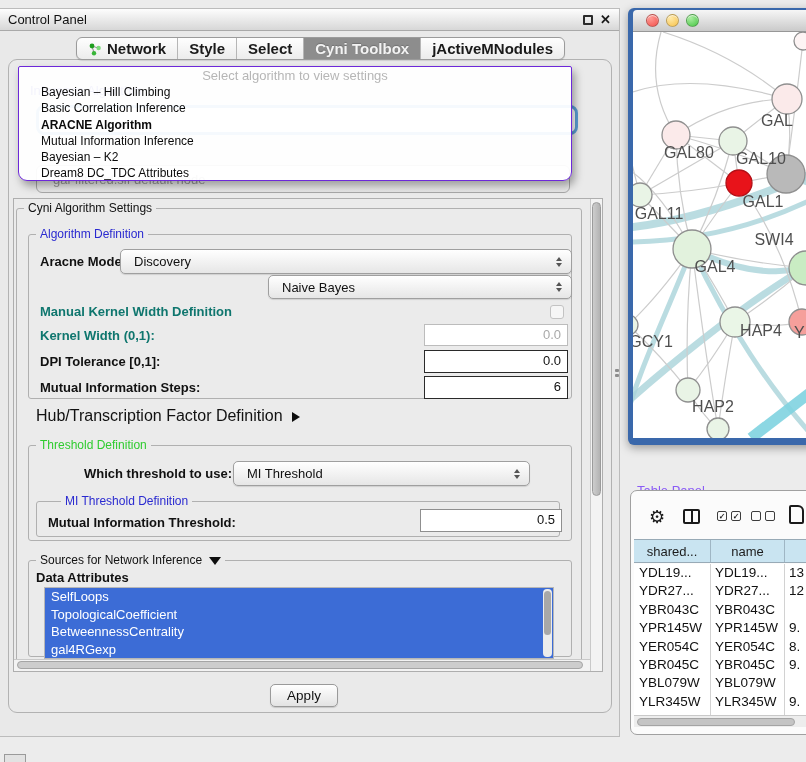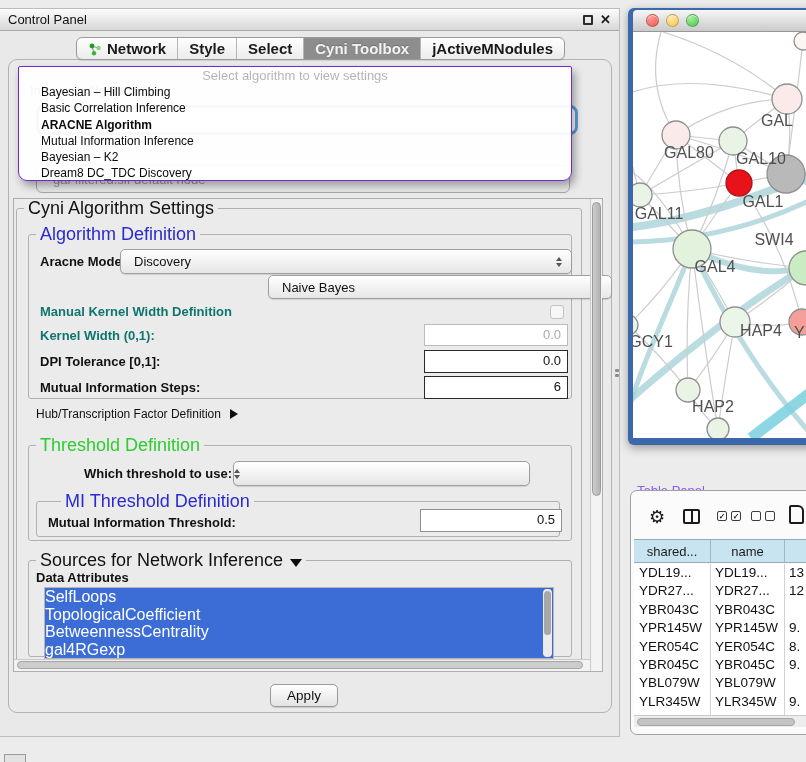--- a/index.html
+++ b/index.html
@@ -30,38 +30,38 @@
   #ghost-grouptitle{position:absolute;left:30px;top:74px;color:#3434c8;font-size:13px;z-index:1}
   
   #algo-popup{position:absolute;left:18px;top:57px;width:554px;height:115px;background:rgba(255,255,255,.94);
     border:1px solid #6d28d9;border-radius:2px 2px 9px 9px;box-shadow:3px 5px 9px rgba(0,0,0,.35);z-index:6;overflow:hidden}
   #algo-popup .prompt{font-size:13px;color:#b6b6b6;text-align:center;height:17px;line-height:18px}
   .popup-item{font-size:12px;height:16.3px;line-height:16.3px;padding-left:22px;color:#0a0a0a;white-space:nowrap}
   .popup-item.bold{font-weight:bold}
   
   #viewport{position:absolute;left:13px;top:189px;width:590px;height:474px;border:1px solid #aeaeae;background:#ebebeb}
   .groupbox{position:absolute;border:1px solid #b0b0b0;border-radius:3px}
-  .grouptitle{position:absolute;font-size:18px;background:#ebebeb;padding:0 4px;line-height:14px;white-space:nowrap}
+  .grouptitle{position:absolute;font-size:12px;background:#ebebeb;padding:0 4px;line-height:14px;white-space:nowrap}
   .combo{position:absolute;border:1px solid #9f9f9f;border-radius:5px;background:linear-gradient(#ffffff,#e6e6e6);
          display:flex;align-items:center;font-size:13px;box-shadow:0 1px 1px rgba(0,0,0,.12)}
   .combo .txt{padding-left:13px;flex:1;color:#111}
   .spin{display:flex;flex-direction:column;align-items:center;margin-right:9px;gap:2px}
   .spin i{display:block;width:0;height:0;border-left:3.5px solid transparent;border-right:3.5px solid transparent}
   .spin .up{border-bottom:4px solid #555}
   .spin .dn{border-top:4px solid #555}
   .field{position:absolute;background:#fff;font-size:13px;text-align:right;padding:2px 6px 0 0}
   .field.strong{border:1.5px solid #2a2a2a}
   .field.normal{border:1px solid #8f8f8f}
   .field.disabled{border:1px solid #bcbcbc;color:#a9a9a9}
   #manual-checkbox{position:absolute;left:550px;top:296px;width:14px;height:14px;border:1px solid #c3c3c3;border-radius:3px;background:#f6f6f6}
   .tri-right{display:inline-block;width:0;height:0;border-top:5.5px solid transparent;border-bottom:5.5px solid transparent;border-left:8px solid #0d0d0d;margin-left:9px;vertical-align:-1px}
   .tri-down{display:inline-block;width:0;height:0;border-left:6px solid transparent;border-right:6px solid transparent;border-top:8px solid #0d0d0d;margin-left:7px;vertical-align:-1px}
   
   #attr-list{position:absolute;left:44px;top:578px;width:510px;height:72px;border:1px solid #b7b7b7;background:#fff;overflow:hidden}
-  .attr-item{height:17.5px;line-height:17.5px;background:#3c6cd6;color:#fff;font-size:16px;white-space:nowrap}
+  .attr-item{height:17.5px;line-height:17.5px;background:#3c6cd6;color:#fff;font-size:13px;padding-left:6px;white-space:nowrap}
   #attr-vscroll{position:absolute;left:543px;top:580px;width:9px;height:68px;background:#ececec;border-radius:4px}
   #attr-vthumb{position:absolute;left:544px;top:582px;width:7px;height:44px;background:#a8a8a8;border-radius:4px}
   
   #vtrack{position:absolute;left:590px;top:190px;width:12px;height:472px;background:#f3f3f3;border-left:1px solid #c9c9c9}
   #vthumb{position:absolute;left:592px;top:193px;width:9px;height:294px;background:linear-gradient(90deg,#cdcdcd,#b3b3b3);border:1px solid #9b9b9b;border-radius:5px}
   #htrack{position:absolute;left:14px;top:650px;width:576px;height:12px;background:#f3f3f3;border-top:1px solid #c9c9c9}
   #hthumb{position:absolute;left:17px;top:652px;width:566px;height:8px;background:#cdcdcd;border:1px solid #a5a5a5;border-radius:4px}
   
   #apply-btn{position:absolute;left:270px;top:675px;width:68px;height:23px;border:1px solid #9a9a9a;border-radius:5px;
     background:linear-gradient(#ffffff,#e3e3e3);font-size:13.5px;text-align:center;line-height:21px;box-shadow:0 1px 1px rgba(0,0,0,.15)}
@@ -144,42 +144,42 @@
     </div>
 
     <div id="algo-popup">
       <div class="prompt">Select algorithm to view settings</div>
       <div id="algo-list">
           <div class="popup-item">Bayesian – Hill Climbing</div>
           <div class="popup-item">Basic Correlation Inference</div>
           <div class="popup-item bold">ARACNE Algorithm</div>
           <div class="popup-item">Mutual Information Inference</div>
           <div class="popup-item">Bayesian – K2</div>
-          <div class="popup-item">Dream8 DC_TDC Discovery</div>
+          <div class="popup-item">Dream8 DC_TDC Attributes</div>
         </div>
     </div>
 
     <div id="viewport"></div>
 
     <div class="groupbox" style="left:16px;top:199px;width:566px;height:460px;"></div>
     <span class="grouptitle" style="left:24px;top:192px;color:#111;">Cyni Algorithm Settings</span>
 
     <div class="groupbox" style="left:28px;top:225px;width:544px;height:165px;"></div>
     <span class="grouptitle" style="left:36px;top:218px;color:#2a2ad0;">Algorithm Definition</span>
 
     <span class="lbl bold" style="left:40px;top:245px;">Aracne Mode:</span>
     <div class="combo" style="left:120px;top:240px;width:452px;height:25px;">
       <span class="txt">Discovery</span>
       <span class="spin">
           <i class="up"></i>
           <i class="dn"></i>
         </span>
     </div>
 
-    <div class="combo" style="left:268px;top:266px;width:344px;height:24px;">
+    <div class="combo" style="left:268px;top:266px;width:304px;height:24px;">
       <span class="txt">Naive Bayes</span>
       <span class="spin">
           <i class="up"></i>
           <i class="dn"></i>
         </span>
     </div>
 
     <span class="lbl bold dis" style="left:40px;top:295px;">Manual Kernel Width Definition</span>
     <span id="manual-checkbox"></span>
 
@@ -191,29 +191,30 @@
     <span class="lbl bold" style="left:40px;top:345px;">DPI Tolerance [0,1]:</span>
     <div class="field strong" style="left:424px;top:341px;width:144px;height:23px;">
       <span>0.0</span>
     </div>
 
     <span class="lbl bold" style="left:40px;top:371px;">Mutual Information Steps:</span>
     <div class="field strong" style="left:424px;top:367px;width:144px;height:23px;">
       <span>6</span>
     </div>
 
-    <span class="lbl" style="left:36px;top:398px;font-size:12px;">
+    <span class="lbl" style="left:36px;top:398px;font-size:16px;">
       <span>Hub/Transcription Factor Definition</span><span class="tri-right"></span>
     </span>
 
     <div class="groupbox" style="left:28px;top:436px;width:544px;height:96px;"></div>
     <span class="grouptitle" style="left:36px;top:429px;color:#2fcc2f;">Threshold Definition</span>
 
     <span class="lbl bold" style="left:84px;top:457px;">Which threshold to use:</span>
     <div class="combo" style="left:233px;top:452px;width:297px;height:25px;">
+      <span class="txt">MI Threshold</span>
       <span class="spin">
           <i class="up"></i>
           <i class="dn"></i>
         </span>
     </div>
 
     <div class="groupbox" style="left:36px;top:492px;width:524px;height:36px;"></div>
     <span class="grouptitle" style="left:61px;top:485px;color:#2a2ad0;">MI Threshold Definition</span>
 
     <span class="lbl bold" style="left:48px;top:506px;text-align:right;">Mutual Information Threshold:</span>

